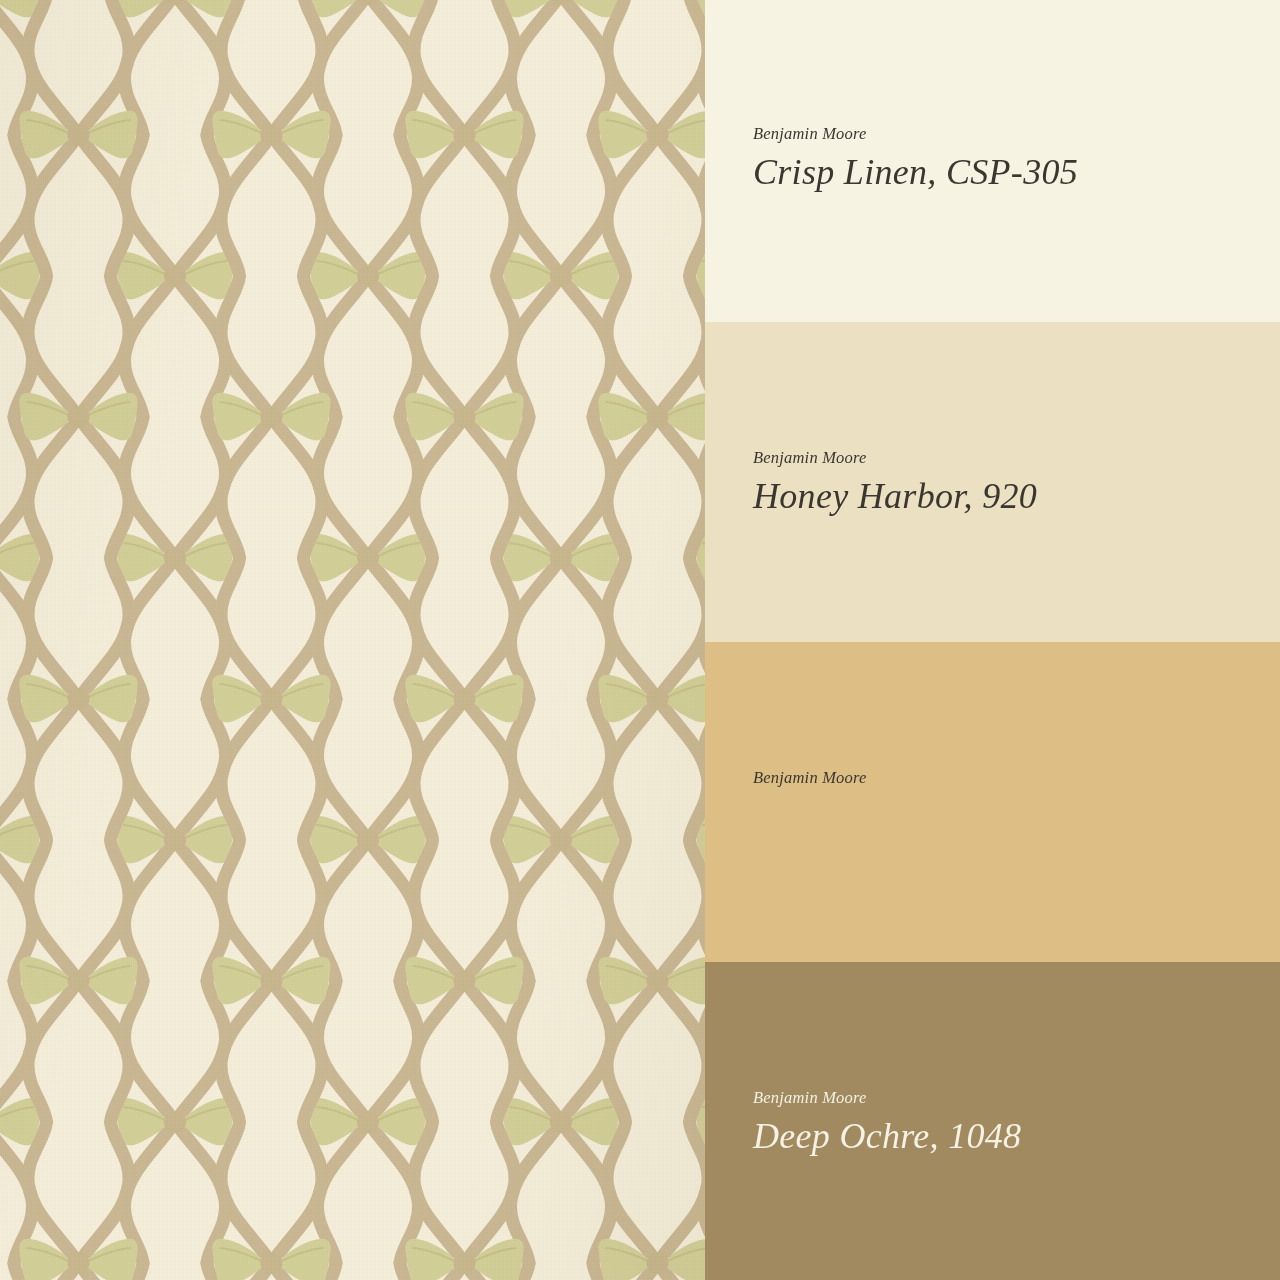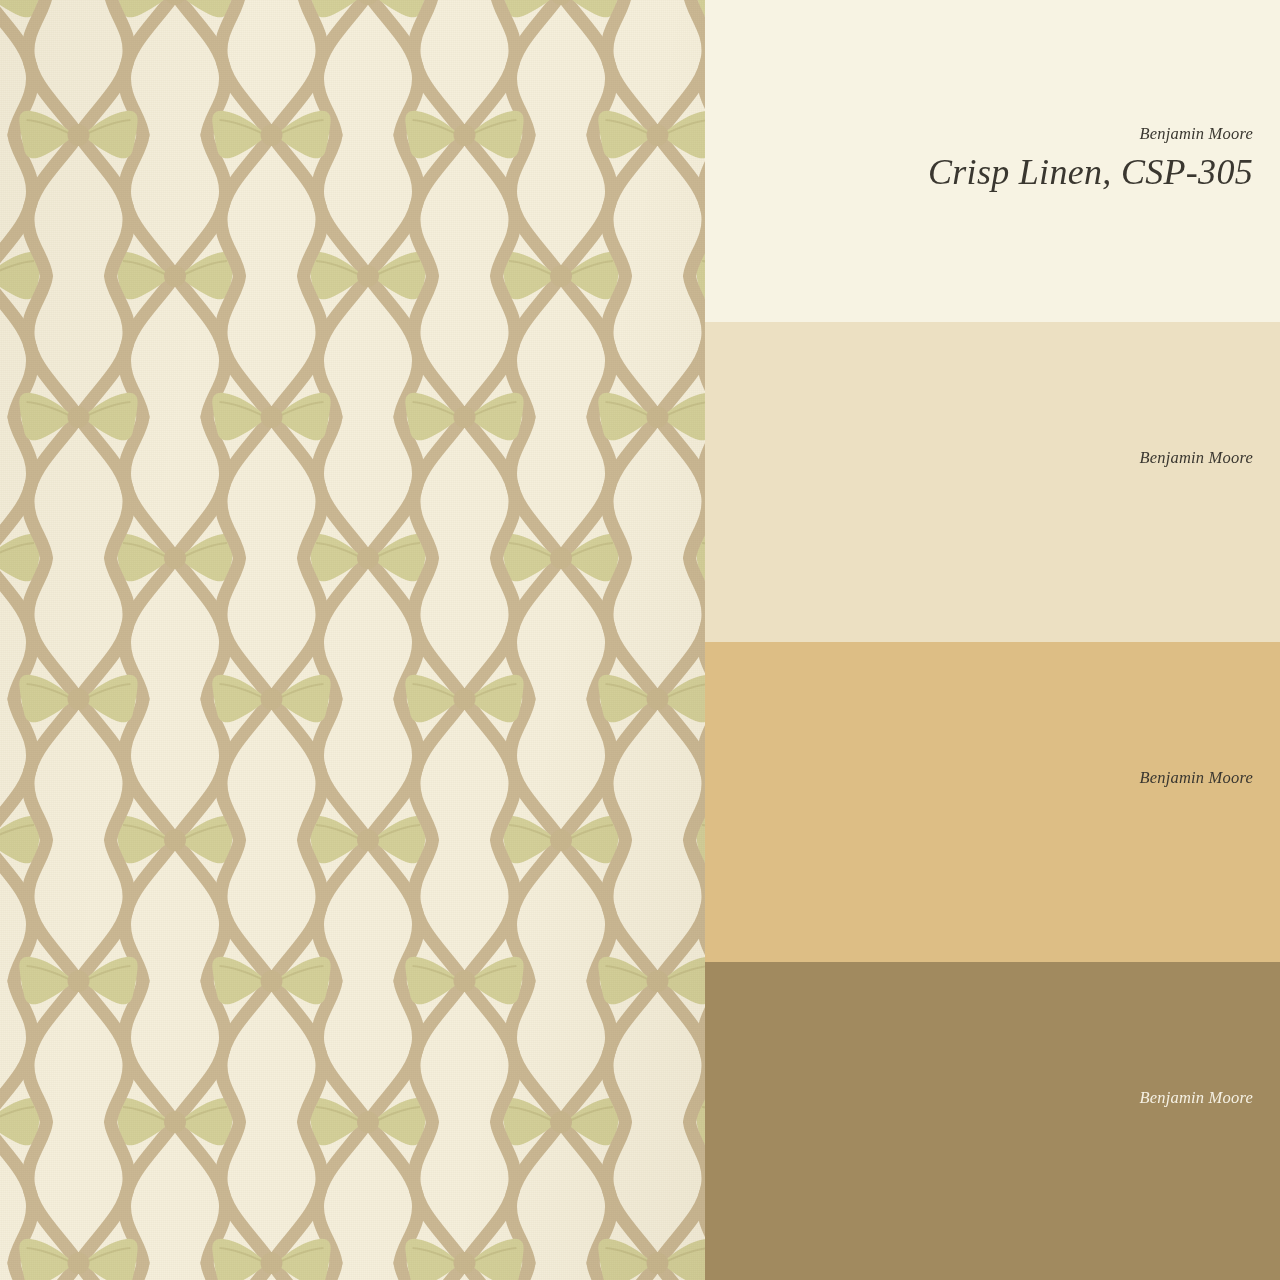--- a/index.html
+++ b/index.html
@@ -195,41 +195,43 @@
         .bowfold  { stroke: #c2bc85; opacity: 0.75; }
         .knot     { fill:   #c9b78f; }
       </style>
 
       <rect x="0" y="0" width="705" height="1280" fill="url(#bow-trellis)"></rect>
     </svg>
     <div id="wallpaper-texture"></div>
     <div id="wallpaper-shade"></div>
   </div>
 
-  <div id="swatch-column" style="left: 705px; width: 575px; text-align: right;">
+  <div id="swatch-column" style="left: 705px; width: 575px;">
 
     <div class="swatch" style="height: 322px; background: rgb(247, 243, 227);">
       <div class="swatch-label-block" style="top: 124px; color: rgb(58, 55, 48);">
         <div class="brand">Benjamin Moore</div>
         <div class="color-name">Crisp Linen, CSP-305</div>
       </div>
     </div>
 
     <div class="swatch" style="height: 320px; background: rgb(236, 224, 194);">
       <div class="swatch-label-block" style="top: 126px; color: rgb(58, 55, 48);">
         <div class="brand">Benjamin Moore</div>
+        <div class="color-name">Honey Harbor, 920</div>
       </div>
     </div>
 
     <div class="swatch" style="height: 320px; background: rgb(221, 190, 133);">
       <div class="swatch-label-block" style="top: 126px; color: rgb(58, 55, 48);">
         <div class="brand">Benjamin Moore</div>
       </div>
     </div>
 
     <div class="swatch" style="height: 318px; background: rgb(161, 138, 95);">
       <div class="swatch-label-block" style="top: 126px; color: rgb(245, 241, 228);">
         <div class="brand">Benjamin Moore</div>
+        <div class="color-name">Deep Ochre, 1048</div>
       </div>
     </div>
 
   </div>
 </div>
 
 </body></html>

